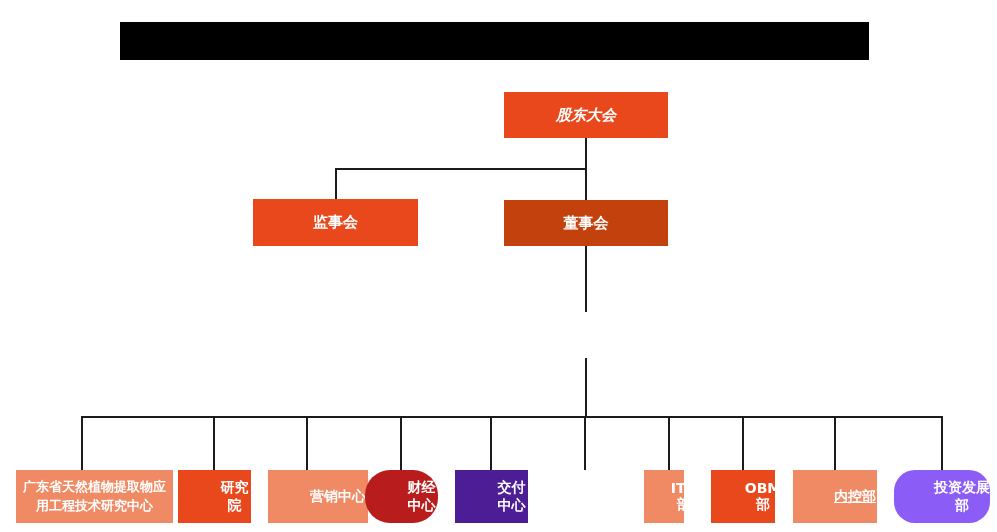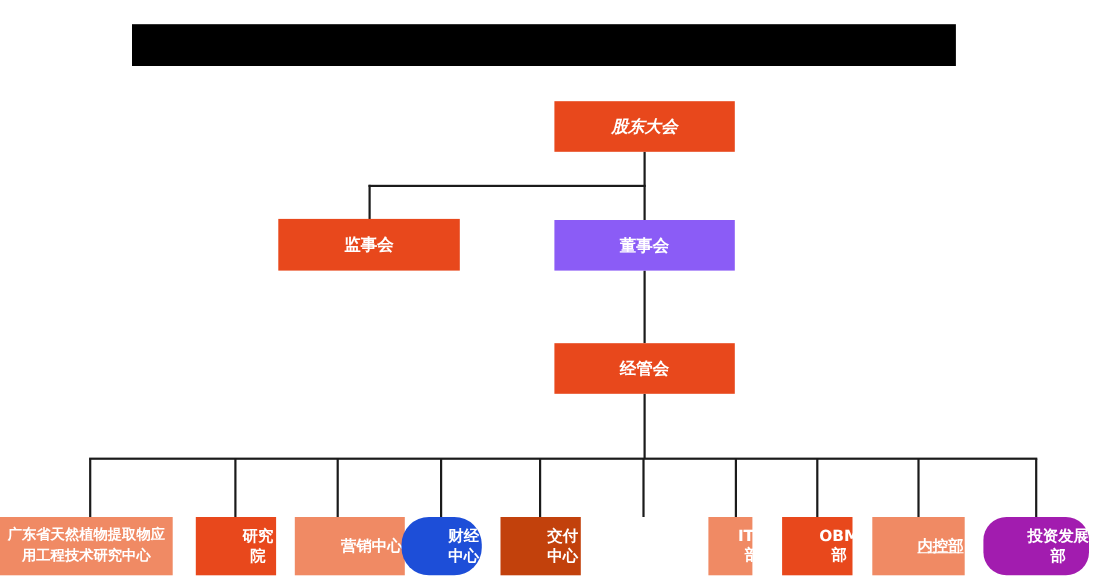--- a/index.html
+++ b/index.html
@@ -28,21 +28,21 @@
     color:var(--text,#ffffff);
     font-weight:bold;
     text-align:center;
   }
   .main { width:164px; height:46px; font-size:15px; }
   #n-root        { left:504px; top:92px;font-style:italic;  }
   #n-supervisory { left:253px; top:199px; width:165px; height:47px;font-family:Liberation Mono, monospace; }
   #n-directors   { left:504px; top:200px; }
   #n-management  { left:504px; top:312px; }
   .dept { top:470px; height:53px; font-size:14px;padding-left:40px; }
-  .d1  { left:0;   width:157px; font-size:13px; line-height:1.4; padding:0 5px; }
+  .d1  { left:16px;   width:157px; font-size:13px; line-height:1.4; padding:0 5px; }
   .d2  { left:178px; width:73px; }
   .d3  { left:268px; width:100px; }
   .d4  { left:365px; width:73px; }
   .d5  { left:455px; width:73px; }
   .d6  { left:542px; width:86px; }
   .d7  { left:644px; width:32px; }
   .d8  { left:711px; width:64px; }
   .d9  { left:793px; width:84px;text-decoration:underline; }
   .d10 { left:894px; width:96px; }
 </style>
@@ -65,26 +65,25 @@
   <div class="line" style="left:400px;top:417px;width:2px;height:53px"></div>
   <div class="line" style="left:490px;top:417px;width:2px;height:53px"></div>
   <div class="line" style="left:584px;top:417px;width:2px;height:53px"></div>
   <div class="line" style="left:668px;top:417px;width:2px;height:53px"></div>
   <div class="line" style="left:742px;top:417px;width:2px;height:53px"></div>
   <div class="line" style="left:834px;top:417px;width:2px;height:53px"></div>
   <div class="line" style="left:941px;top:417px;width:2px;height:53px"></div>
 
   <div class="node main" id="n-root" style="background: rgb(232, 72, 28);">股东大会</div>
   <div class="node main" id="n-supervisory" style="background: rgb(232, 72, 28);">监事会</div>
-  <div class="node main" id="n-directors" style="background: #8b5cf6;">董事会</div>
-  <div class="node main" id="n-management" style="background: rgb(232, 72, 28);">经管会</div>
+  <div class="node main" id="n-directors" style="background: #c2410c;">董事会</div>
 
   <div class="node dept d1" style="background: rgb(240, 138, 100);">广东省天然植物提取物应用工程技术研究中心</div>
   <div class="node dept d2" style="background: rgb(232, 72, 28);">研究院</div>
   <div class="node dept d3" style="background: rgb(240, 138, 100);">营销中心</div>
-  <div class="node dept d4" style="background: #1d4ed8; border-radius: 25px;">财经中心</div>
-  <div class="node dept d5" style="background: #c2410c;">交付中心</div>
+  <div class="node dept d4" style="background: #b91c1c; border-radius: 25px;">财经中心</div>
+  <div class="node dept d5" style="background: #4c1d95;">交付中心</div>
   <div class="node dept d7" style="background: rgb(240, 138, 100);">ITD部</div>
   <div class="node dept d8" style="background: rgb(232, 72, 28);">OBM部</div>
   <div class="node dept d9" style="background: rgb(240, 138, 100);">内控部</div>
-  <div class="node dept d10" style="background: #a21caf; border-radius: 21px;">投资发展部</div>
+  <div class="node dept d10" style="background: #8b5cf6; border-radius: 21px;">投资发展部</div>
 
 </div>
 
 </body></html>

